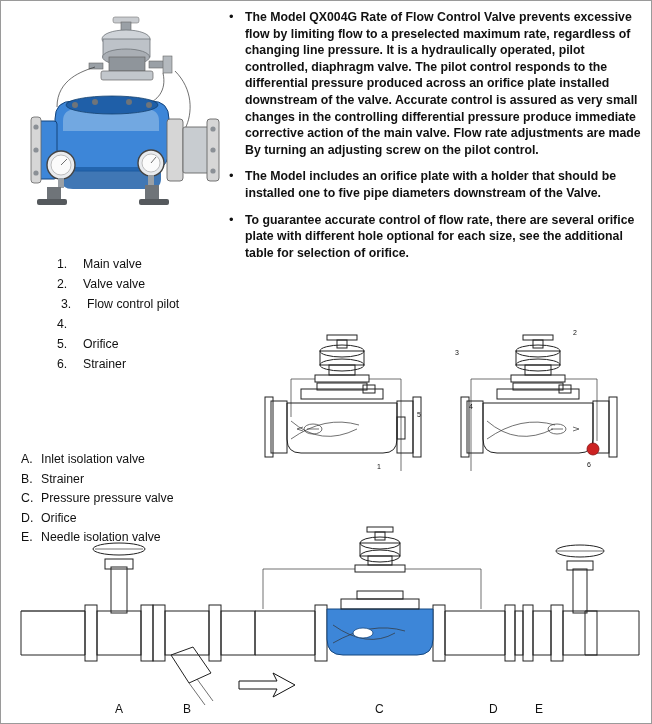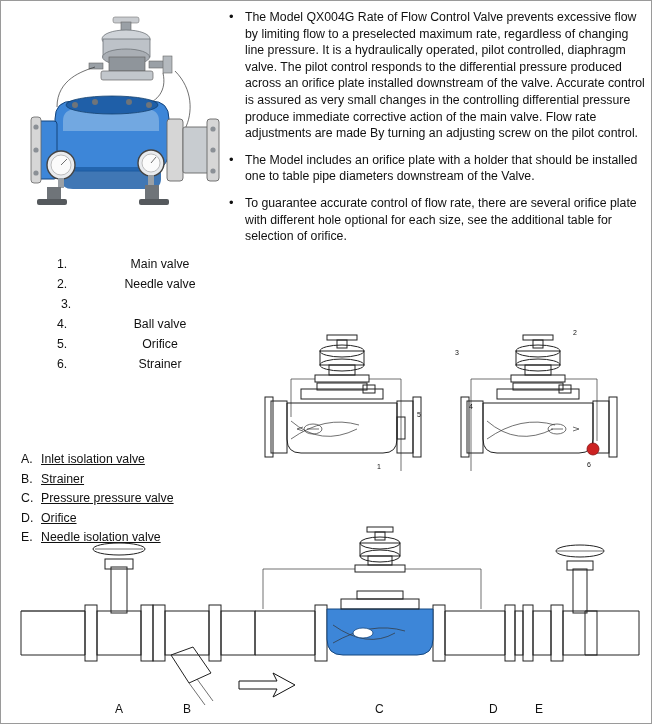--- a/index.html
+++ b/index.html
@@ -40,20 +40,21 @@
     font-size: 13px;
     line-height: 16.5px;
     color: #111;
   }
   .bullet-text {
     flex: 1;
     font-size: 12.3px;
     line-height: 16.6px;
     color: #111;
     text-align: left;
+    font-weight: bold;
   }
 
   
   .photo {
     position: absolute;
     left: 16px;
     top: 8px;
     width: 206px;
     height: 210px;
   }
@@ -68,39 +69,39 @@
     line-height: 20px;
     color: #111;
   }
   .num-list .row {
     display: flex;
   }
   .num-list .idx {
     width: 26px;
     flex: 0 0 26px;
   }
-  .num-list .lbl { flex: 1; text-align: center; }
+  .num-list .lbl { flex: 1; }
   .num-list .row.indent .idx { padding-left: 4px; }
 
   
   .letter-list {
     position: absolute;
     left: 20px;
     top: 449px;
     width: 210px;
     font-size: 12.3px;
     line-height: 19.6px;
     color: #111;
   }
   .letter-list .row { display: flex; }
   .letter-list .idx {
     width: 20px;
     flex: 0 0 20px;
   }
-  .letter-list .lbl { flex: 1; text-decoration: underline; }
+  .letter-list .lbl { flex: 1; }
 
   
   .diag-pair {
     position: absolute;
     left: 250px;
     top: 320px;
     width: 390px;
     height: 190px;
   }
   .diag-bottom {
@@ -190,43 +191,43 @@
     </svg>
   </div>
 
   <div class="text-col">
     <div class="bullet-row">
       <span class="bullet-dot">•</span>
       <span class="bullet-text">The Model QX004G Rate of Flow Control Valve prevents excessive flow by limiting flow to a preselected maximum rate, regardless of changing line pressure. It is a hydraulically operated, pilot controlled, diaphragm valve. The pilot control responds to the differential pressure produced across an orifice plate installed downstream of the valve. Accurate control is assured as very small changes in the controlling differential pressure produce immediate corrective action of the main valve. Flow rate adjustments are made By turning an adjusting screw on the pilot control.</span>
     </div>
     <div class="bullet-row">
       <span class="bullet-dot">•</span>
-      <span class="bullet-text">The Model includes an orifice plate with a holder that should be installed one to table pipe diameters downstream of the Valve.</span>
+      <span class="bullet-text">The Model includes an orifice plate with a holder that should be installed one to five pipe diameters downstream of the Valve.</span>
     </div>
     <div class="bullet-row">
       <span class="bullet-dot">•</span>
       <span class="bullet-text">To guarantee accurate control of flow rate, there are several orifice plate with different hole optional for each size, see the additional table for selection of orifice.</span>
     </div>
   </div>
 
   <div class="num-list">
     <div class="row">
       <span class="idx">1.</span>
       <span class="lbl">Main valve</span>
     </div>
     <div class="row">
       <span class="idx">2.</span>
-      <span class="lbl">Needle valve</span>
+      <span class="lbl">Valve valve</span>
     </div>
     <div class="row indent">
       <span class="idx">3.</span>
+      <span class="lbl">Flow control pilot</span>
     </div>
     <div class="row">
       <span class="idx">4.</span>
-      <span class="lbl">Ball valve</span>
     </div>
     <div class="row">
       <span class="idx">5.</span>
       <span class="lbl">Orifice</span>
     </div>
     <div class="row">
       <span class="idx">6.</span>
       <span class="lbl">Strainer</span>
     </div>
   </div>

